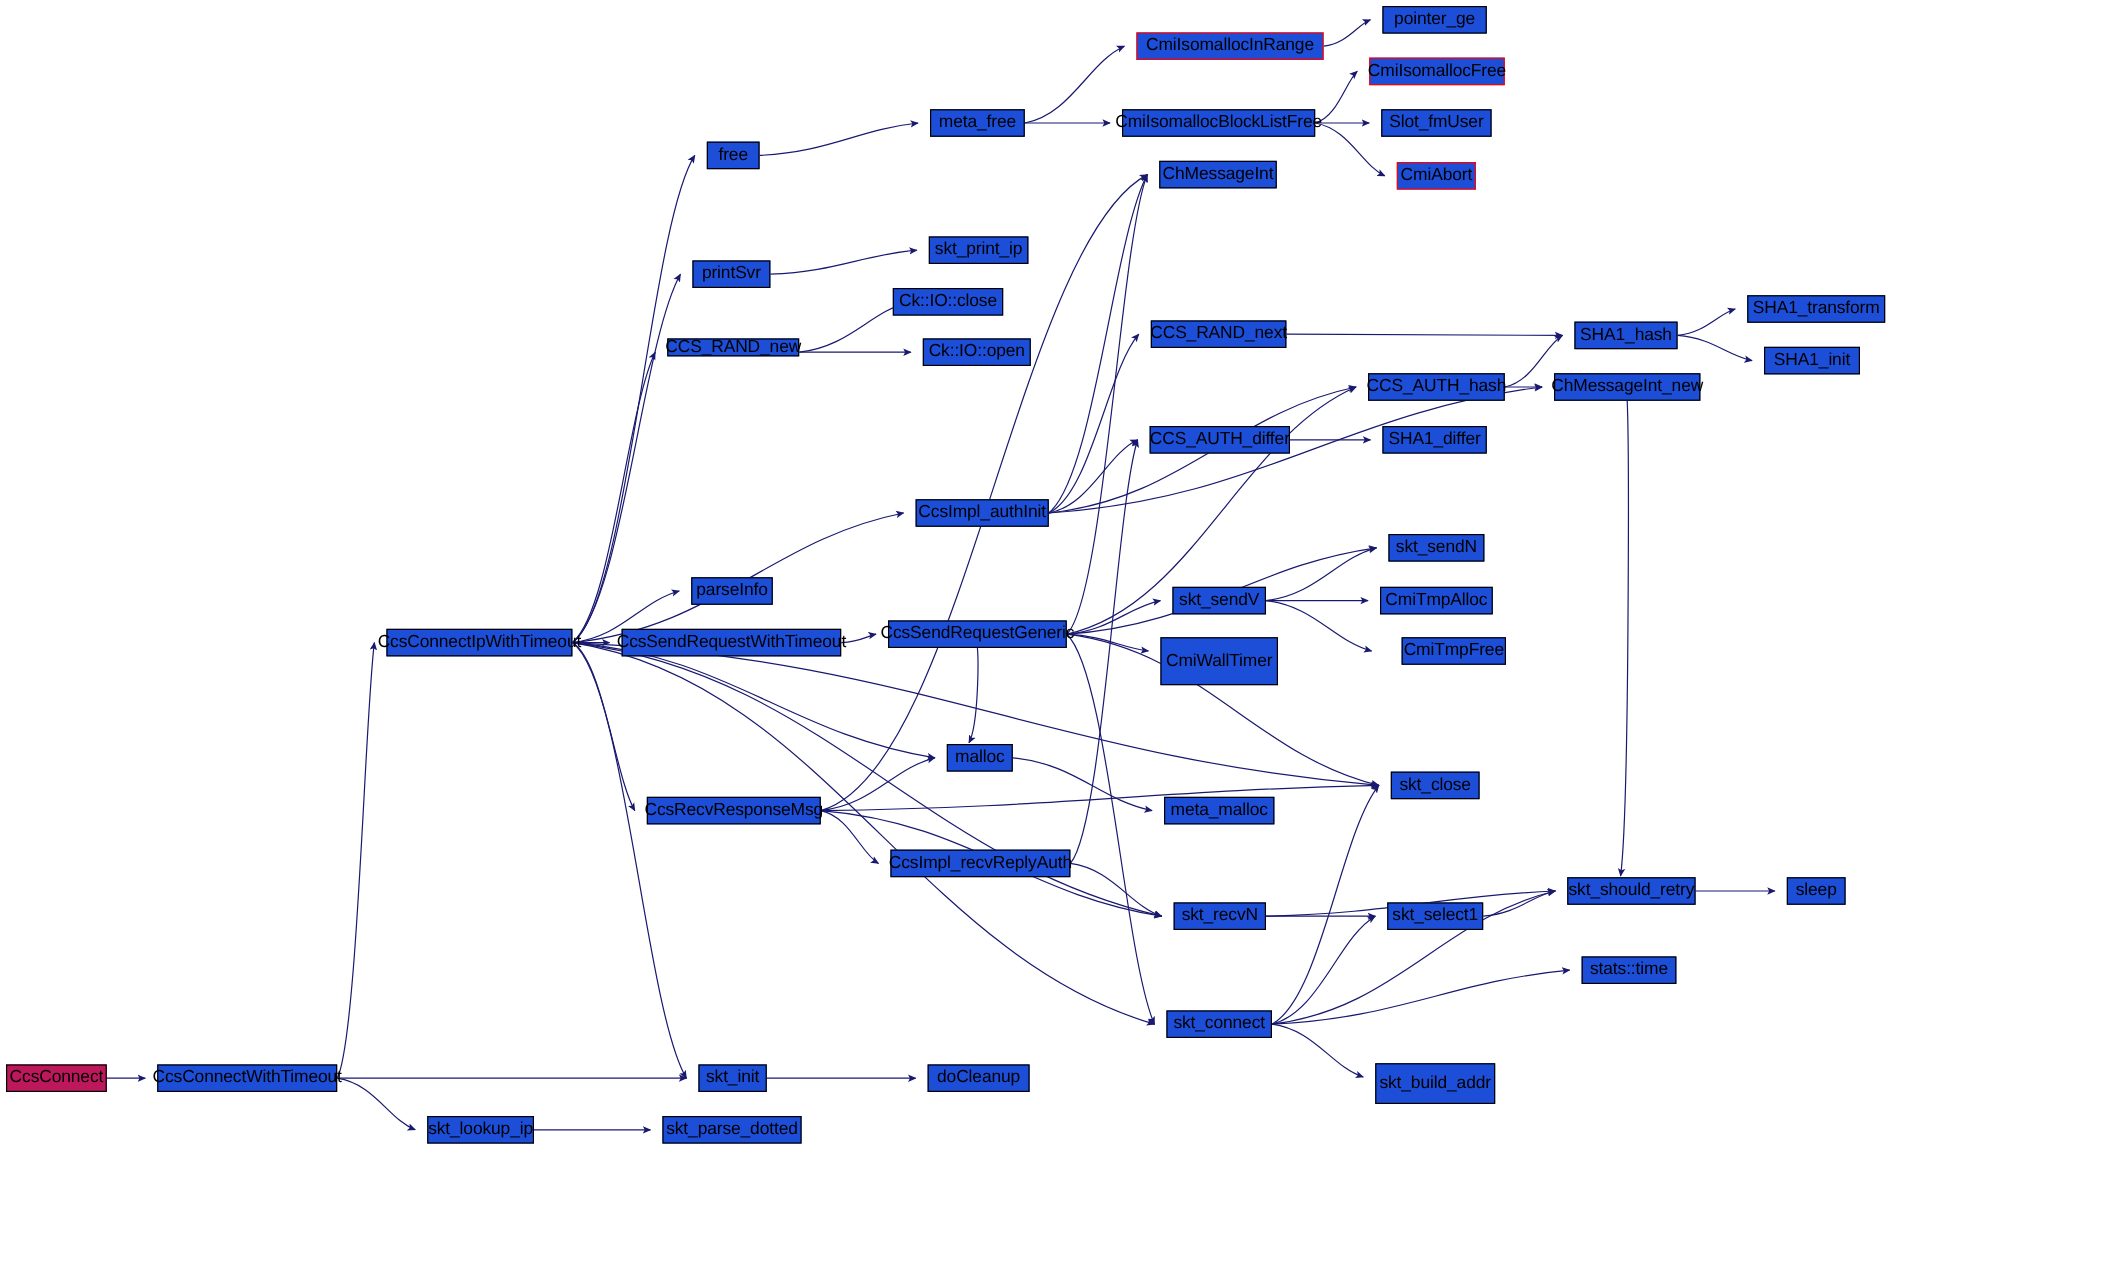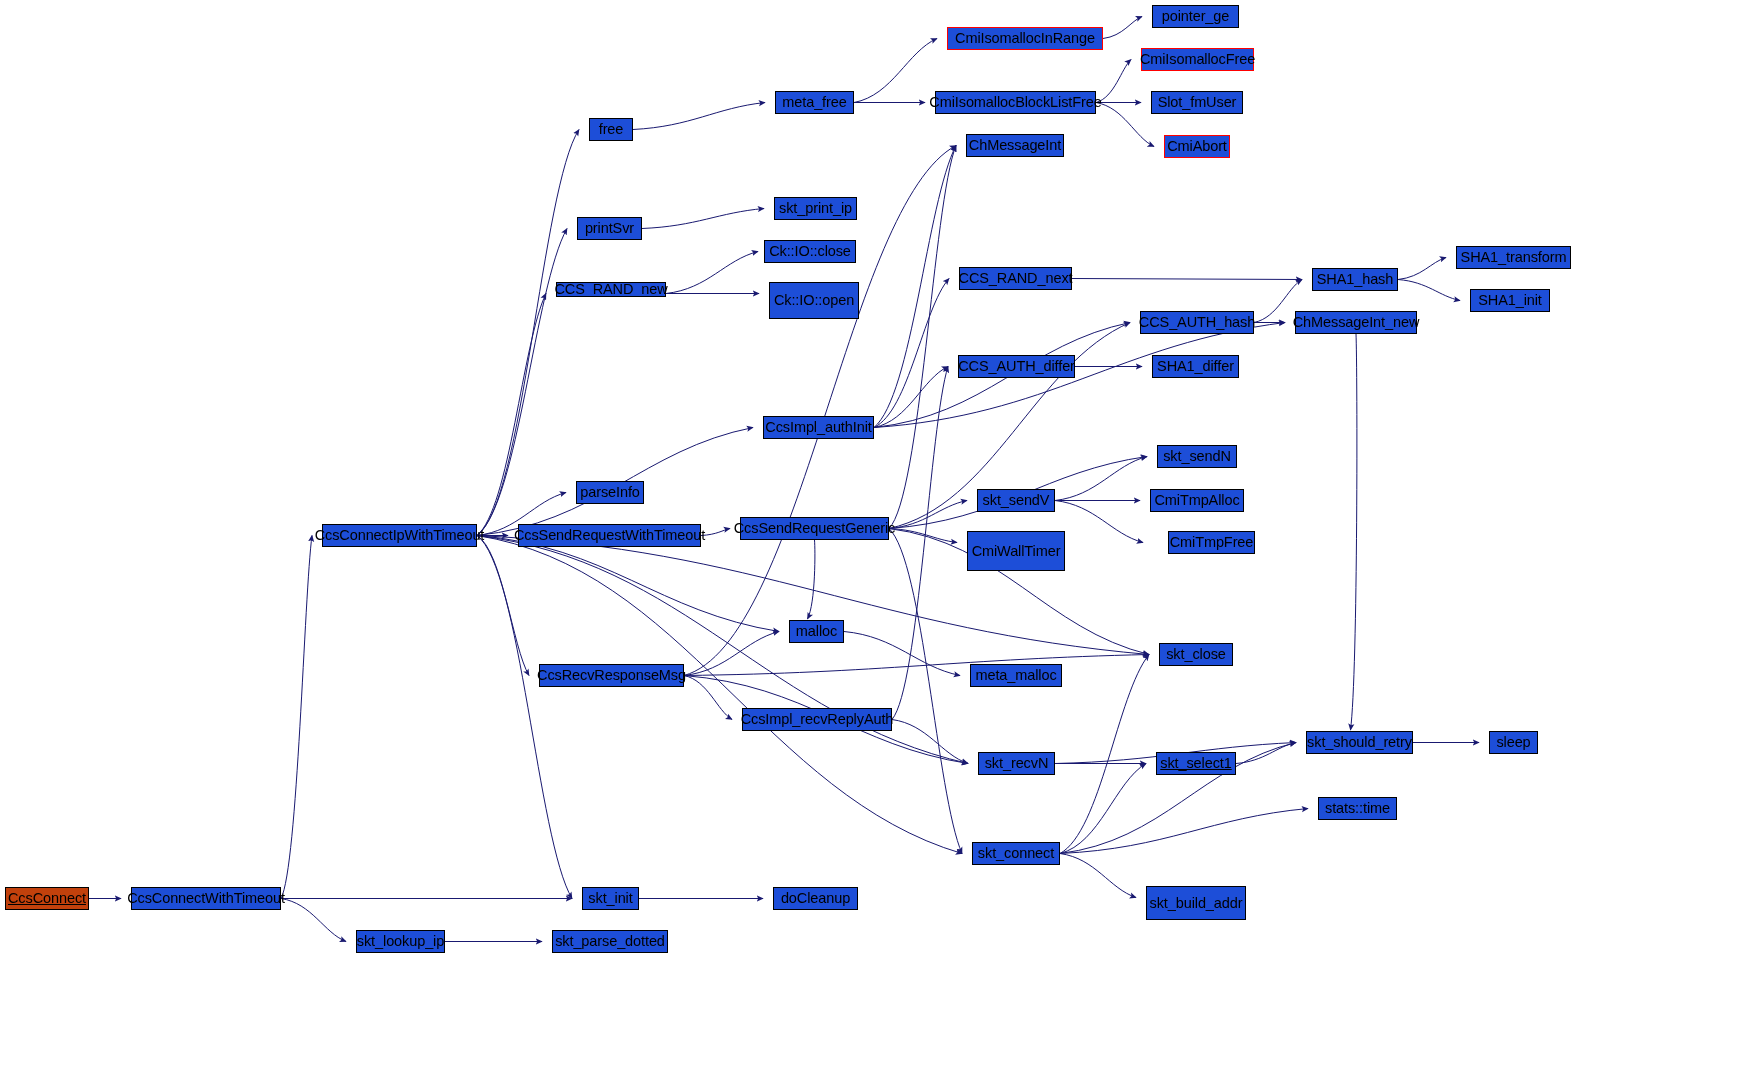--- a/index.html
+++ b/index.html
@@ -36,23 +36,22 @@
     align-items: center;
     justify-content: center;
     white-space: nowrap;
     letter-spacing: -0.1px;
     z-index: 5;
   }
   .node.red {
     border-color: #ff0000;
   }
   .node.root {
-    background: #c2410c;
+    background: #be185d;
     border-color: #000000;
-    text-decoration: underline;
   }
 </style>
 </head>
 <body>
 
 <div id="canvas">
   <svg id="edge-layer" viewBox="0 0 1757 1071" xmlns="http://www.w3.org/2000/svg">
       <defs>
         <marker id="arrow" viewBox="0 0 10 10" refX="9" refY="5" markerWidth="7" markerHeight="7" orient="auto-start-reverse" markerUnits="userSpaceOnUse">
           <path d="M 0 0.6 L 10 5 L 0 9.4 L 2.2 5 Z" fill="#191970"></path>
@@ -179,24 +178,24 @@
       </div>
       <div class="node" style="left: 577px; top: 217px; width: 65px; height: 23px;">
         <span>printSvr</span>
       </div>
       <div class="node" style="left: 774px; top: 197px; width: 83px; height: 23px;">
         <span>skt_print_ip</span>
       </div>
       <div class="node" style="left: 556px; top: 282px; width: 110px; height: 15px;">
         <span>CCS_RAND_new</span>
       </div>
-      <div class="node" style="left: 764px; top: 240px; width: 92px; height: 23px;">
+      <div class="node" style="left: 744px; top: 240px; width: 92px; height: 23px;">
         <span>Ck::IO::close</span>
       </div>
-      <div class="node" style="left: 769px; top: 282px; width: 90px; height: 37px;">
+      <div class="node" style="left: 769px; top: 282px; width: 90px; height: 23px;">
         <span>Ck::IO::open</span>
       </div>
       <div class="node" style="left: 959px; top: 267px; width: 113px; height: 23px;">
         <span>CCS_RAND_next</span>
       </div>
       <div class="node" style="left: 1312px; top: 268px; width: 86px; height: 23px;">
         <span>SHA1_hash</span>
       </div>
       <div class="node" style="left: 1456px; top: 246px; width: 115px; height: 23px;">
         <span>SHA1_transform</span>
@@ -254,21 +253,21 @@
       </div>
       <div class="node" style="left: 539px; top: 664px; width: 145px; height: 23px;">
         <span>CcsRecvResponseMsg</span>
       </div>
       <div class="node" style="left: 742px; top: 708px; width: 150px; height: 23px;">
         <span>CcsImpl_recvReplyAuth</span>
       </div>
       <div class="node" style="left: 978px; top: 752px; width: 77px; height: 23px;">
         <span>skt_recvN</span>
       </div>
-      <div class="node" style="left: 1156px; top: 752px; width: 80px; height: 23px; text-decoration: underline;">
+      <div class="node" style="left: 1156px; top: 752px; width: 80px; height: 23px;">
         <span>skt_select1</span>
       </div>
       <div class="node" style="left: 1306px; top: 731px; width: 107px; height: 23px;">
         <span>skt_should_retry</span>
       </div>
       <div class="node" style="left: 1489px; top: 731px; width: 49px; height: 23px;">
         <span>sleep</span>
       </div>
       <div class="node" style="left: 1318px; top: 797px; width: 79px; height: 23px;">
         <span>stats::time</span>

